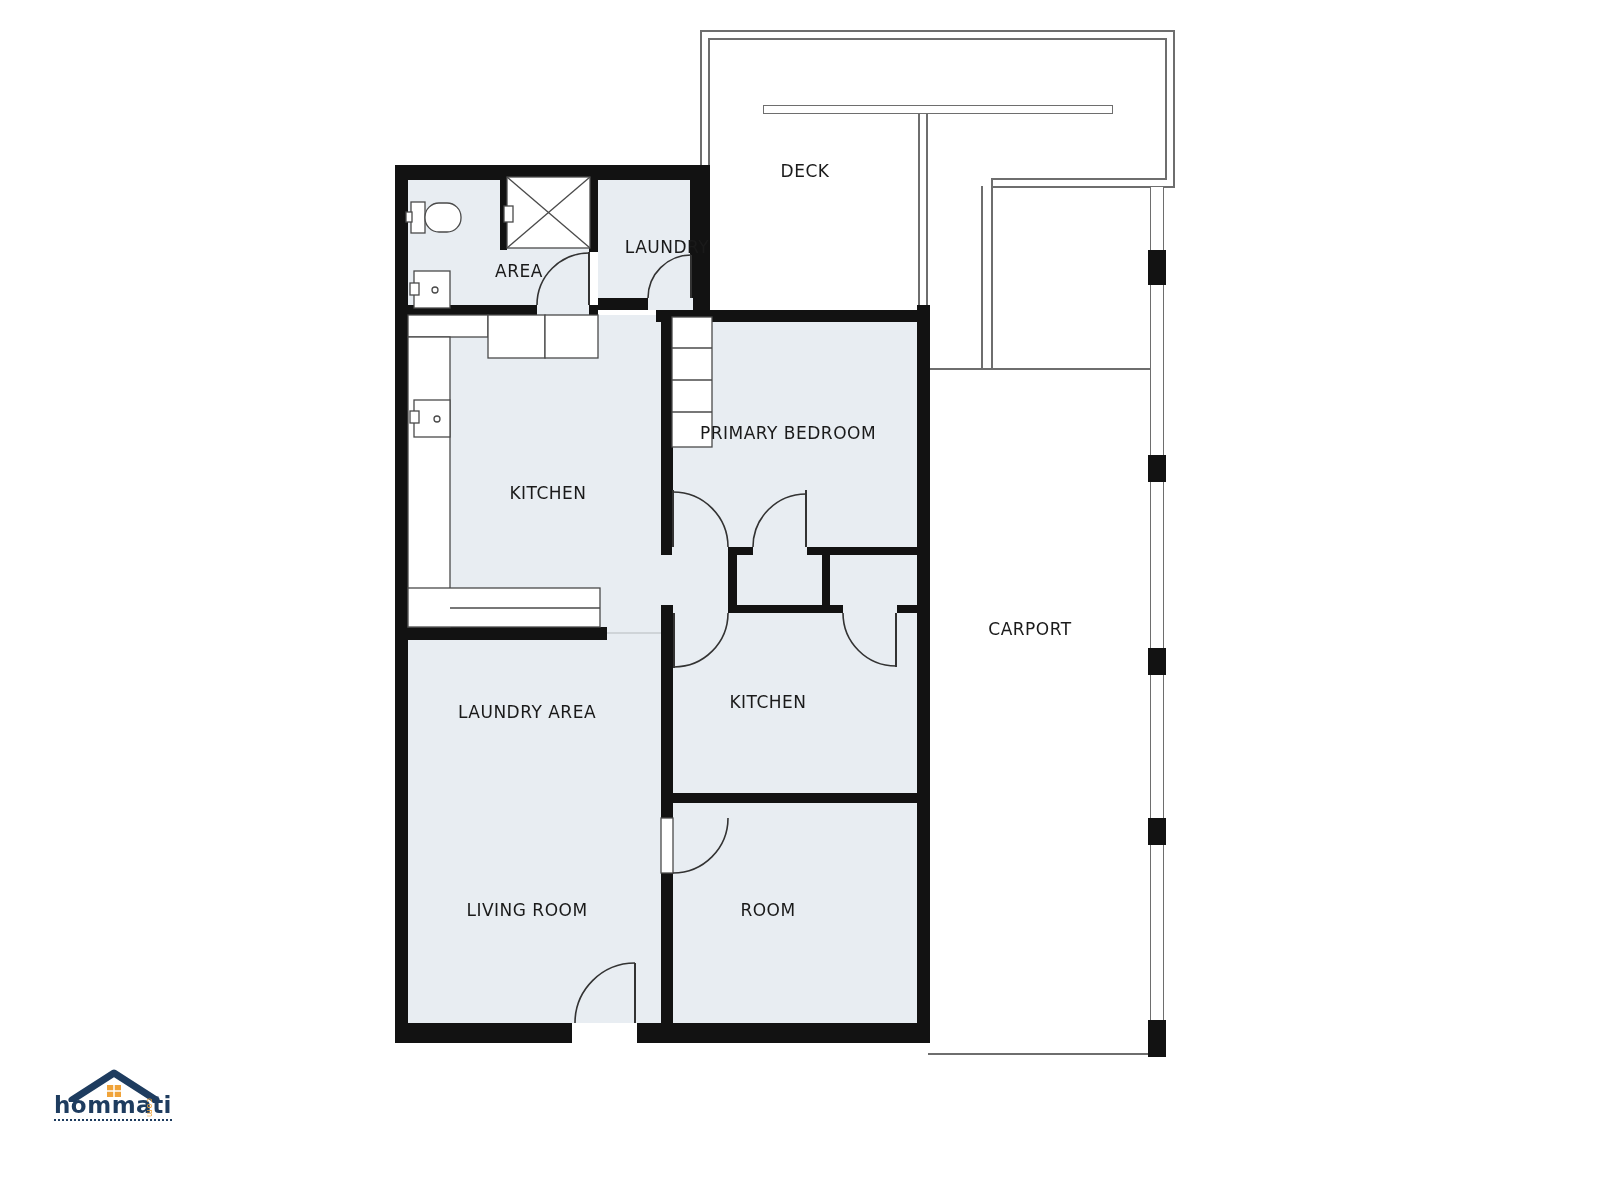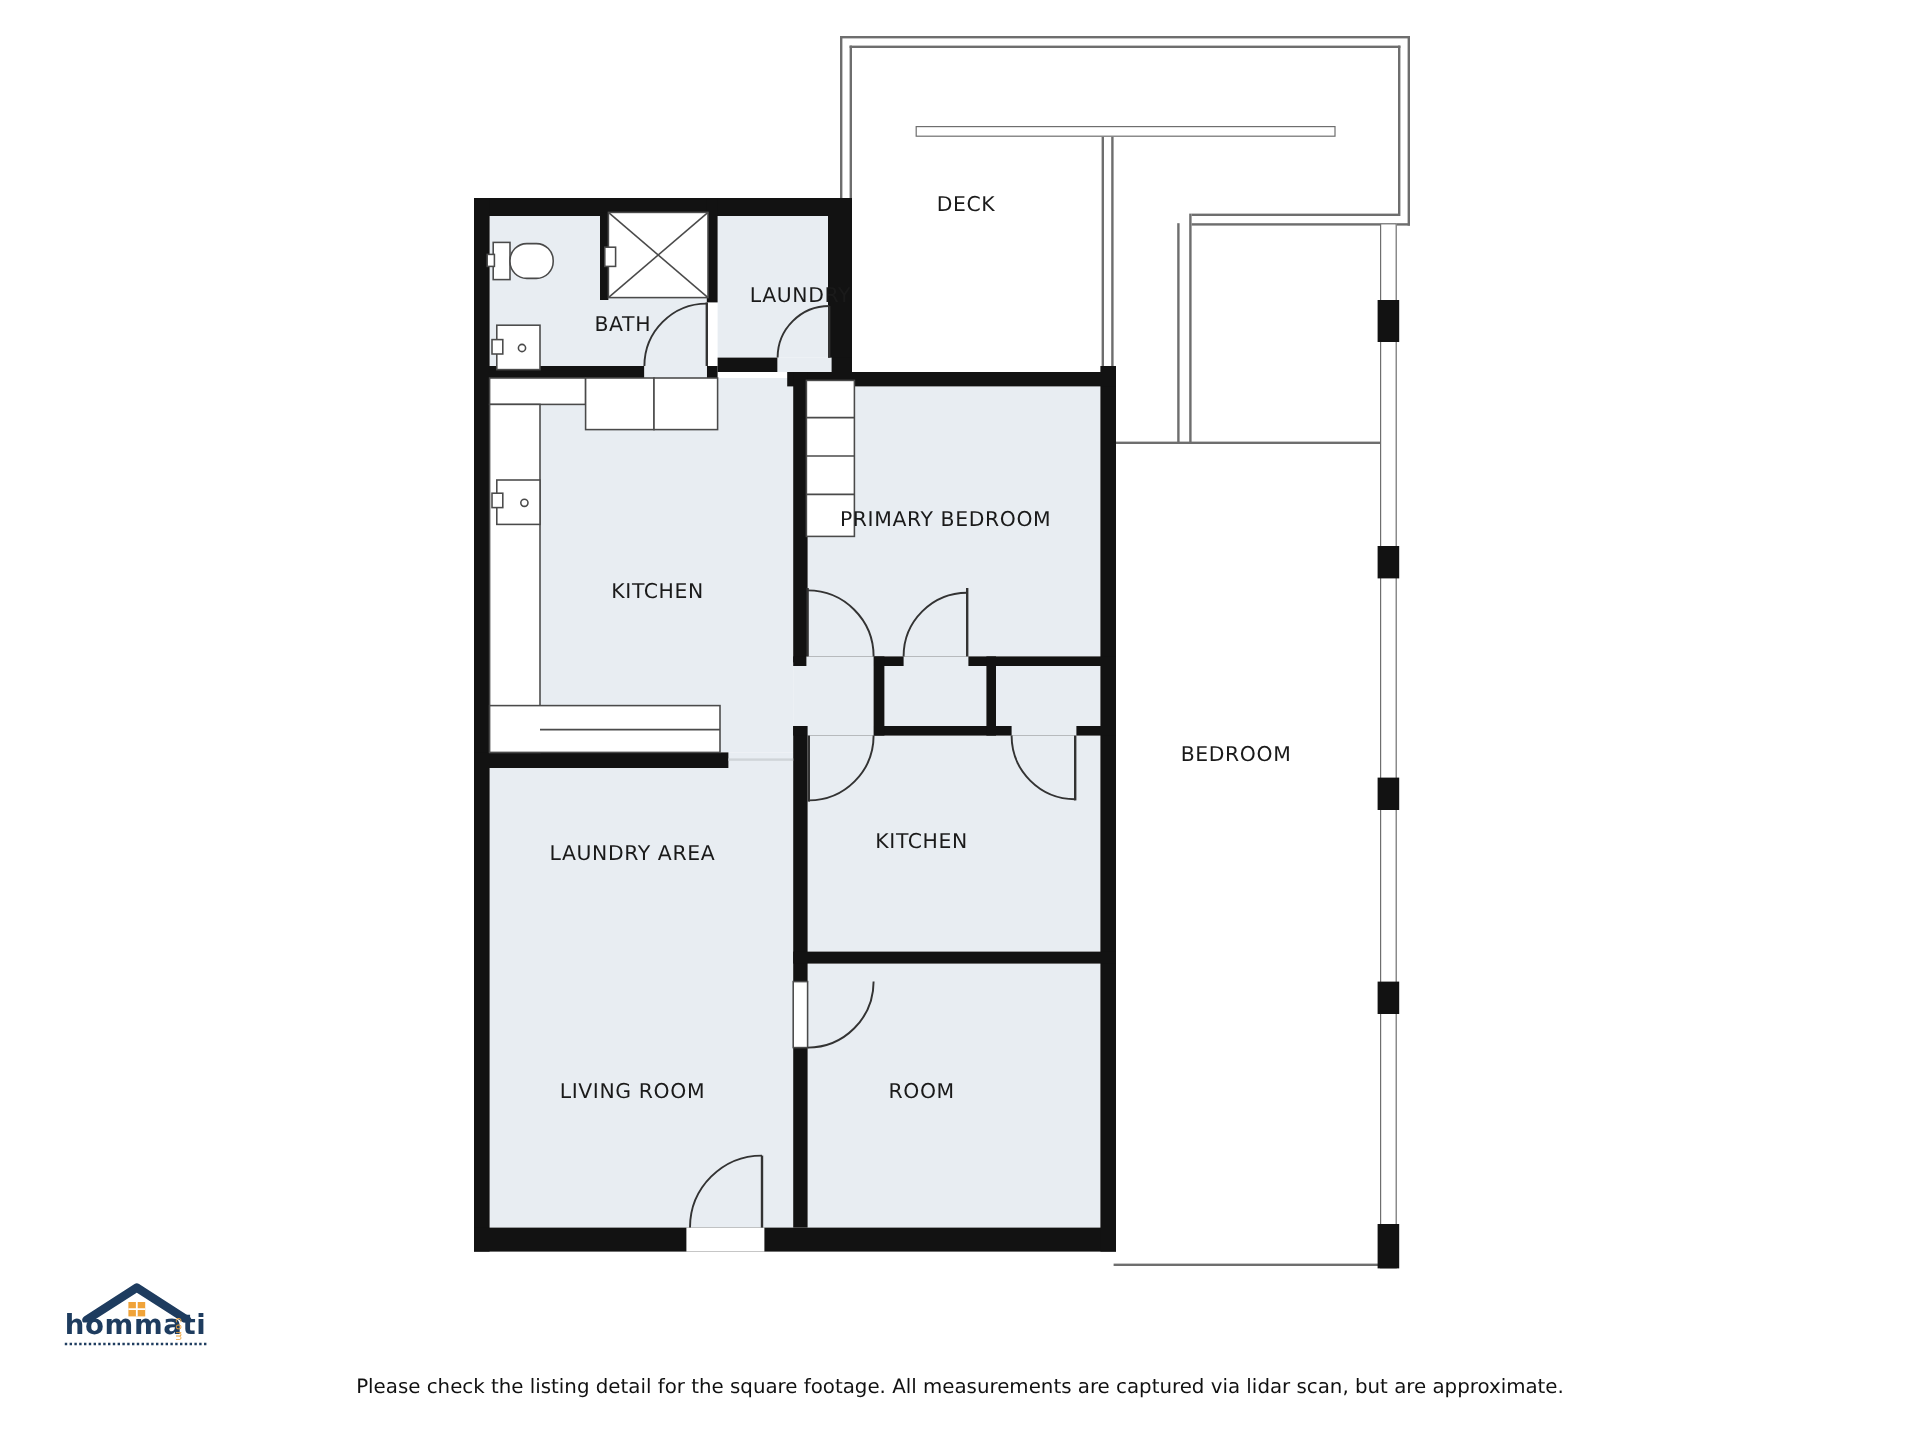--- a/index.html
+++ b/index.html
@@ -124,36 +124,35 @@
         <path d="M728,547 A55,55 0 0 0 673,492" fill="none" stroke="#333333" stroke-width="1.6"></path>
         <path d="M753,547 A53,53 0 0 1 806,494" fill="none" stroke="#333333" stroke-width="1.6"></path>
         <path d="M728,613 A54,54 0 0 1 674,667" fill="none" stroke="#333333" stroke-width="1.6"></path>
         <path d="M843,613 A53,53 0 0 0 896,666" fill="none" stroke="#333333" stroke-width="1.6"></path>
         <path d="M728,818 A55,55 0 0 1 673,873" fill="none" stroke="#333333" stroke-width="1.6"></path>
         <path d="M575,1023 A60,60 0 0 1 635,963" fill="none" stroke="#333333" stroke-width="1.6"></path>
         <circle cx="435" cy="290" r="3" fill="none" stroke="#4a4a4a" stroke-width="1.3"></circle>
         <circle cx="437" cy="419" r="3" fill="none" stroke="#4a4a4a" stroke-width="1.3"></circle>
       </svg>
       <div class="room-label" style="left: 805px; top: 171px;">DECK</div>
-      <div class="room-label" style="left: 519px; top: 271px;">BATH</div>
+      <div class="room-label" style="left: 519px; top: 271px;">AREA</div>
       <div class="room-label" style="left: 667px; top: 247px;">LAUNDRY</div>
       <div class="room-label" style="left: 548px; top: 493px;">KITCHEN</div>
       <div class="room-label" style="left: 788px; top: 433px;">PRIMARY BEDROOM</div>
       <div class="room-label" style="left: 527px; top: 712px;">LAUNDRY AREA</div>
       <div class="room-label" style="left: 768px; top: 702px;">KITCHEN</div>
-      <div class="room-label" style="left: 1030px; top: 629px;">BEDROOM</div>
+      <div class="room-label" style="left: 1030px; top: 629px;">CARPORT</div>
       <div class="room-label" style="left: 527px; top: 910px;">LIVING ROOM</div>
       <div class="room-label" style="left: 768px; top: 910px;">ROOM</div>
     </div>
 
   <div class="logo">
     <svg class="logo-roof" width="100" height="36">
       <path d="M6,34 L48,7 L90,34" fill="none" stroke="#1e3c5f" stroke-width="7" stroke-linecap="round" stroke-linejoin="round"></path>
       <rect x="41" y="19" width="14" height="12" fill="#f0a339"></rect>
       <line x1="48" y1="19" x2="48" y2="31" stroke="#ffffff" stroke-width="1.5"></line>
       <line x1="41" y1="25" x2="55" y2="25" stroke="#ffffff" stroke-width="1.5"></line>
     </svg>
     <div class="logo-text">hommati</div>
     <span class="logo-tld">com</span>
   </div>
 
-  <div class="disclaimer">Please check the listing detail for the square footage. All measurements are captured via lidar scan, but are approximate.</div>
 </div>
 
 </body></html>

